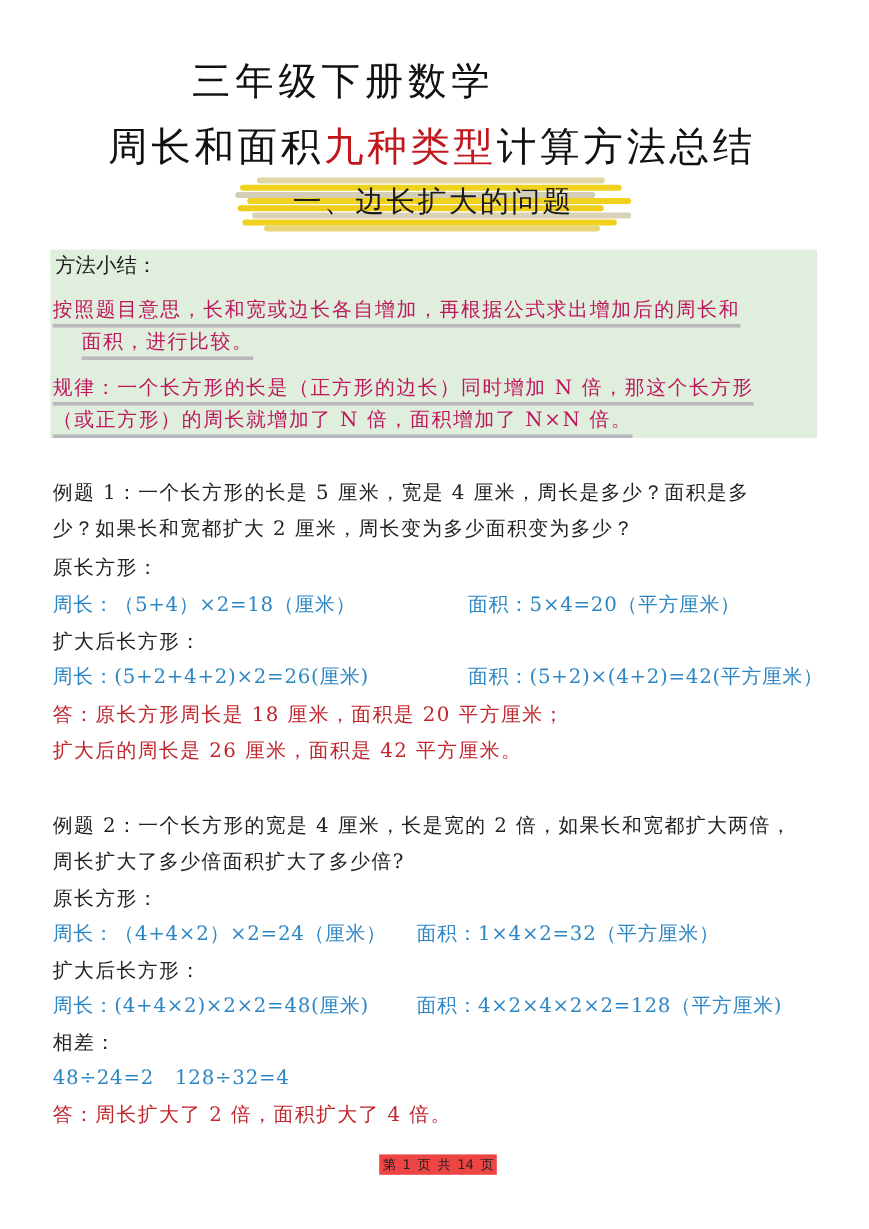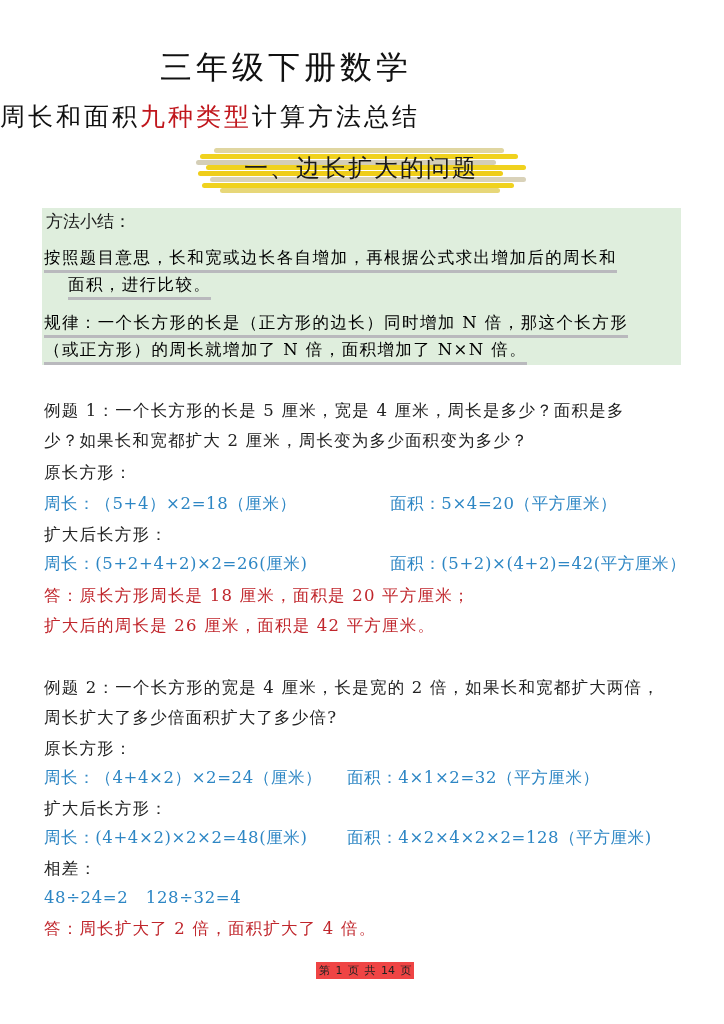--- a/index.html
+++ b/index.html
@@ -7,41 +7,41 @@
       width: 724px; height: 1024px; position: relative; overflow: hidden;
       font-family: "DejaVu Serif", "Liberation Serif", serif;
       color: #1a1a1a;
     }
     .abs { position: absolute; }
     .title1 {
       left: 0; width: 572px; top: 46px; text-align: center;
       font-size: 32px; letter-spacing: 4px; color: #111;
     }
     .title2 {
-      left: 0; width: 720px; top: 100px; text-align: left;
-      font-size: 25px; letter-spacing: 3px; color: #111;
+      left: 0; width: 720px; top: 100px; text-align: center;
+      font-size: 33px; letter-spacing: 3px; color: #111;
     }
     .title2 .red { color: #c0161c; }
     .brush {
       left: 196px; top: 146px; width: 330px; height: 48px;
     }
     .brush .stroke { position: absolute; height: 5px; border-radius: 3px; }
     .section-title {
       left: 196px; width: 330px; top: 152px; text-align: center;
       font-size: 24px; letter-spacing: 2px; color: #1a1a1a;
     }
     .summary {
       left: 42px; top: 208px; width: 639px; height: 157px;
       background: #dfeedd;
     }
     .summary-label {
       left: 46px; top: 210px; font-size: 17px; color: #1a1a1a;
     }
     .orange {
-      color: #000000; font-size: 16.5px; letter-spacing: 1.4px;
+      color: #be185d; font-size: 16.5px; letter-spacing: 1.4px;
     }
     .uline {
       display: inline-block; border-bottom: 3px solid #b9b9bd; padding-bottom: 1px;
     }
     .sum-line { left: 44px; }
     .text {
       font-size: 16.5px; letter-spacing: 1.2px; color: #222;
     }
     .blue { color: #2d86c4; font-size: 16.5px; letter-spacing: 0.6px; }
     .red-ans { color: #c0262c; font-size: 16.5px; letter-spacing: 1.2px; }
@@ -87,21 +87,21 @@
 <div class="abs text" style="left:44px;top:524px;">扩大后长方形：</div>
 <div class="abs blue" style="left:44px;top:553px;">周长：(5+2+4+2)×2=26(厘米)</div>
 <div class="abs blue" style="left:390px;top:553px;">面积：(5+2)×(4+2)=42(平方厘米）</div>
 <div class="abs red-ans" style="left:44px;top:585px;">答：原长方形周长是 18 厘米，面积是 20 平方厘米；</div>
 <div class="abs red-ans" style="left:44px;top:615px;">扩大后的周长是 26 厘米，面积是 42 平方厘米。</div>
 
 <div class="abs text" style="left:44px;top:677px;">例题 2：一个长方形的宽是 4 厘米，长是宽的 2 倍，如果长和宽都扩大两倍，</div>
 <div class="abs text" style="left:44px;top:707px;">周长扩大了多少倍面积扩大了多少倍?</div>
 <div class="abs text" style="left:44px;top:738px;">原长方形：</div>
 <div class="abs blue" style="left:44px;top:767px;">周长：（4+4×2）×2=24（厘米）</div>
-<div class="abs blue" style="left:347px;top:767px;">面积：4×1×2=32（平方厘米）</div>
+<div class="abs blue" style="left:347px;top:767px;">面积：1×4×2=32（平方厘米）</div>
 <div class="abs text" style="left:44px;top:798px;">扩大后长方形：</div>
 <div class="abs blue" style="left:44px;top:827px;">周长：(4+4×2)×2×2=48(厘米)</div>
 <div class="abs blue" style="left:347px;top:827px;">面积：4×2×4×2×2=128（平方厘米)</div>
 <div class="abs text" style="left:44px;top:858px;">相差：</div>
 <div class="abs blue" style="left:44px;top:888px;white-space:pre;">48÷24=2   128÷32=4</div>
 <div class="abs red-ans" style="left:44px;top:918px;">答：周长扩大了 2 倍，面积扩大了 4 倍。</div>
 
 <div class="abs pager">第 1 页 共 14 页</div>
 
 </body></html>

